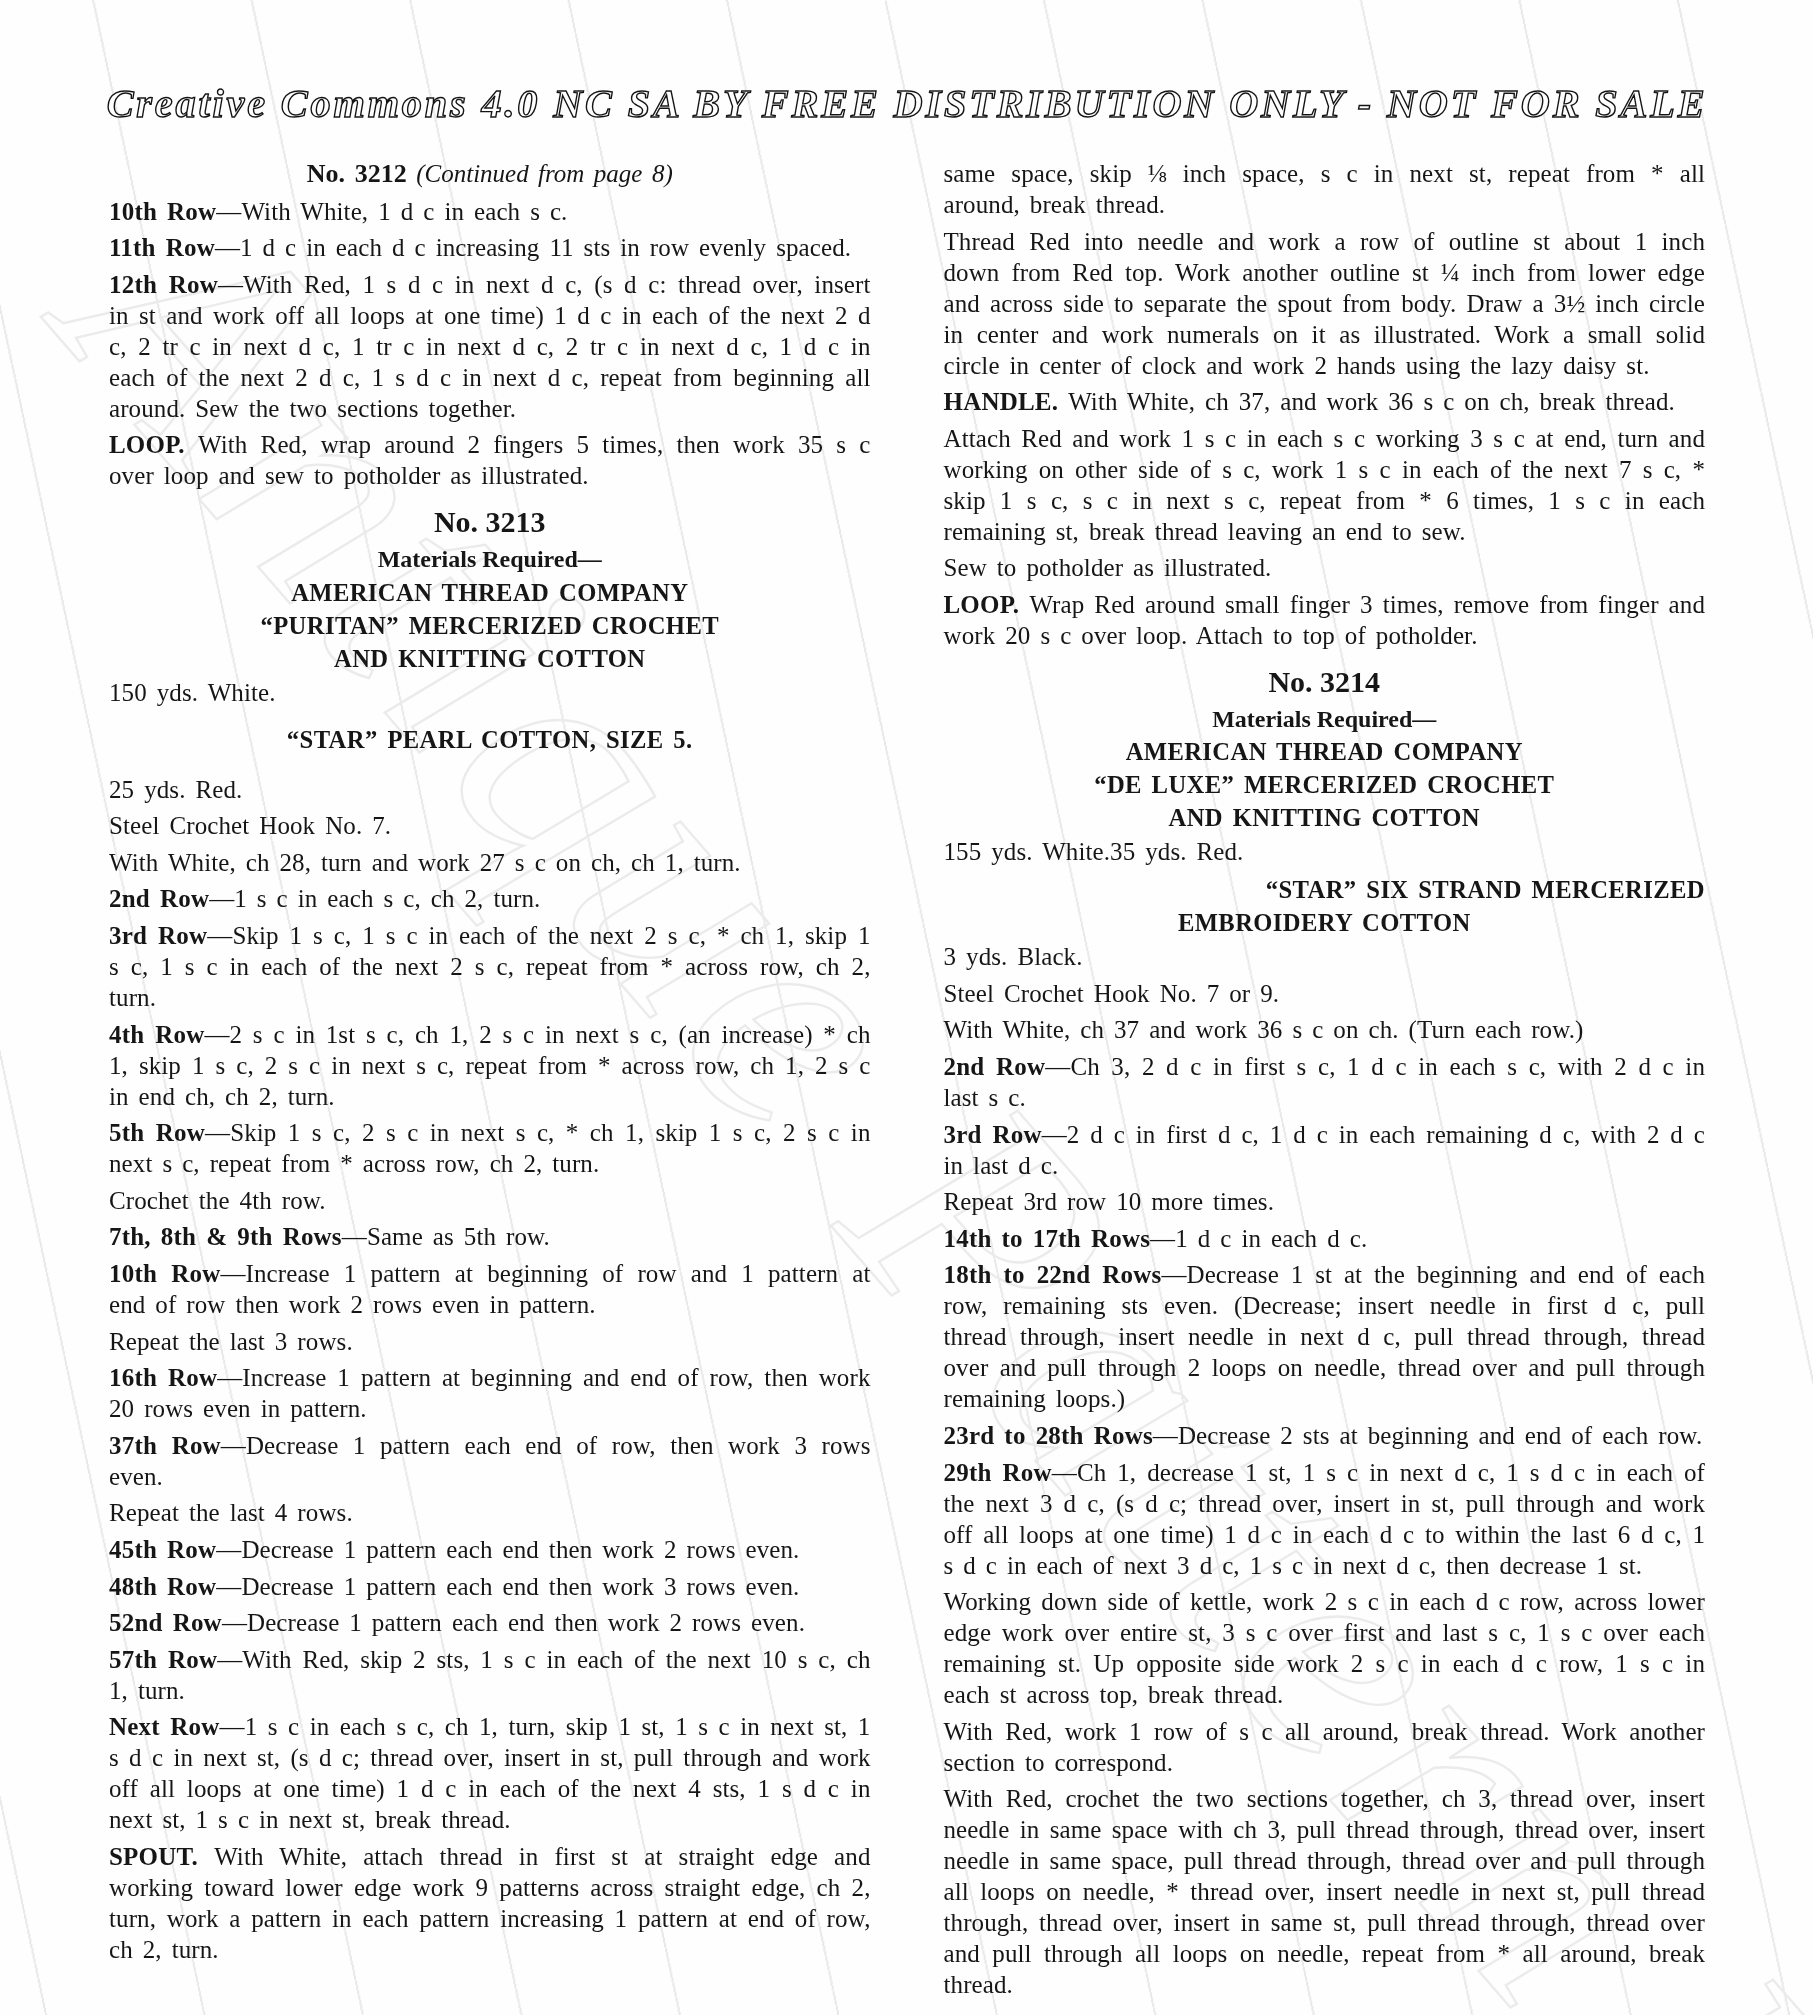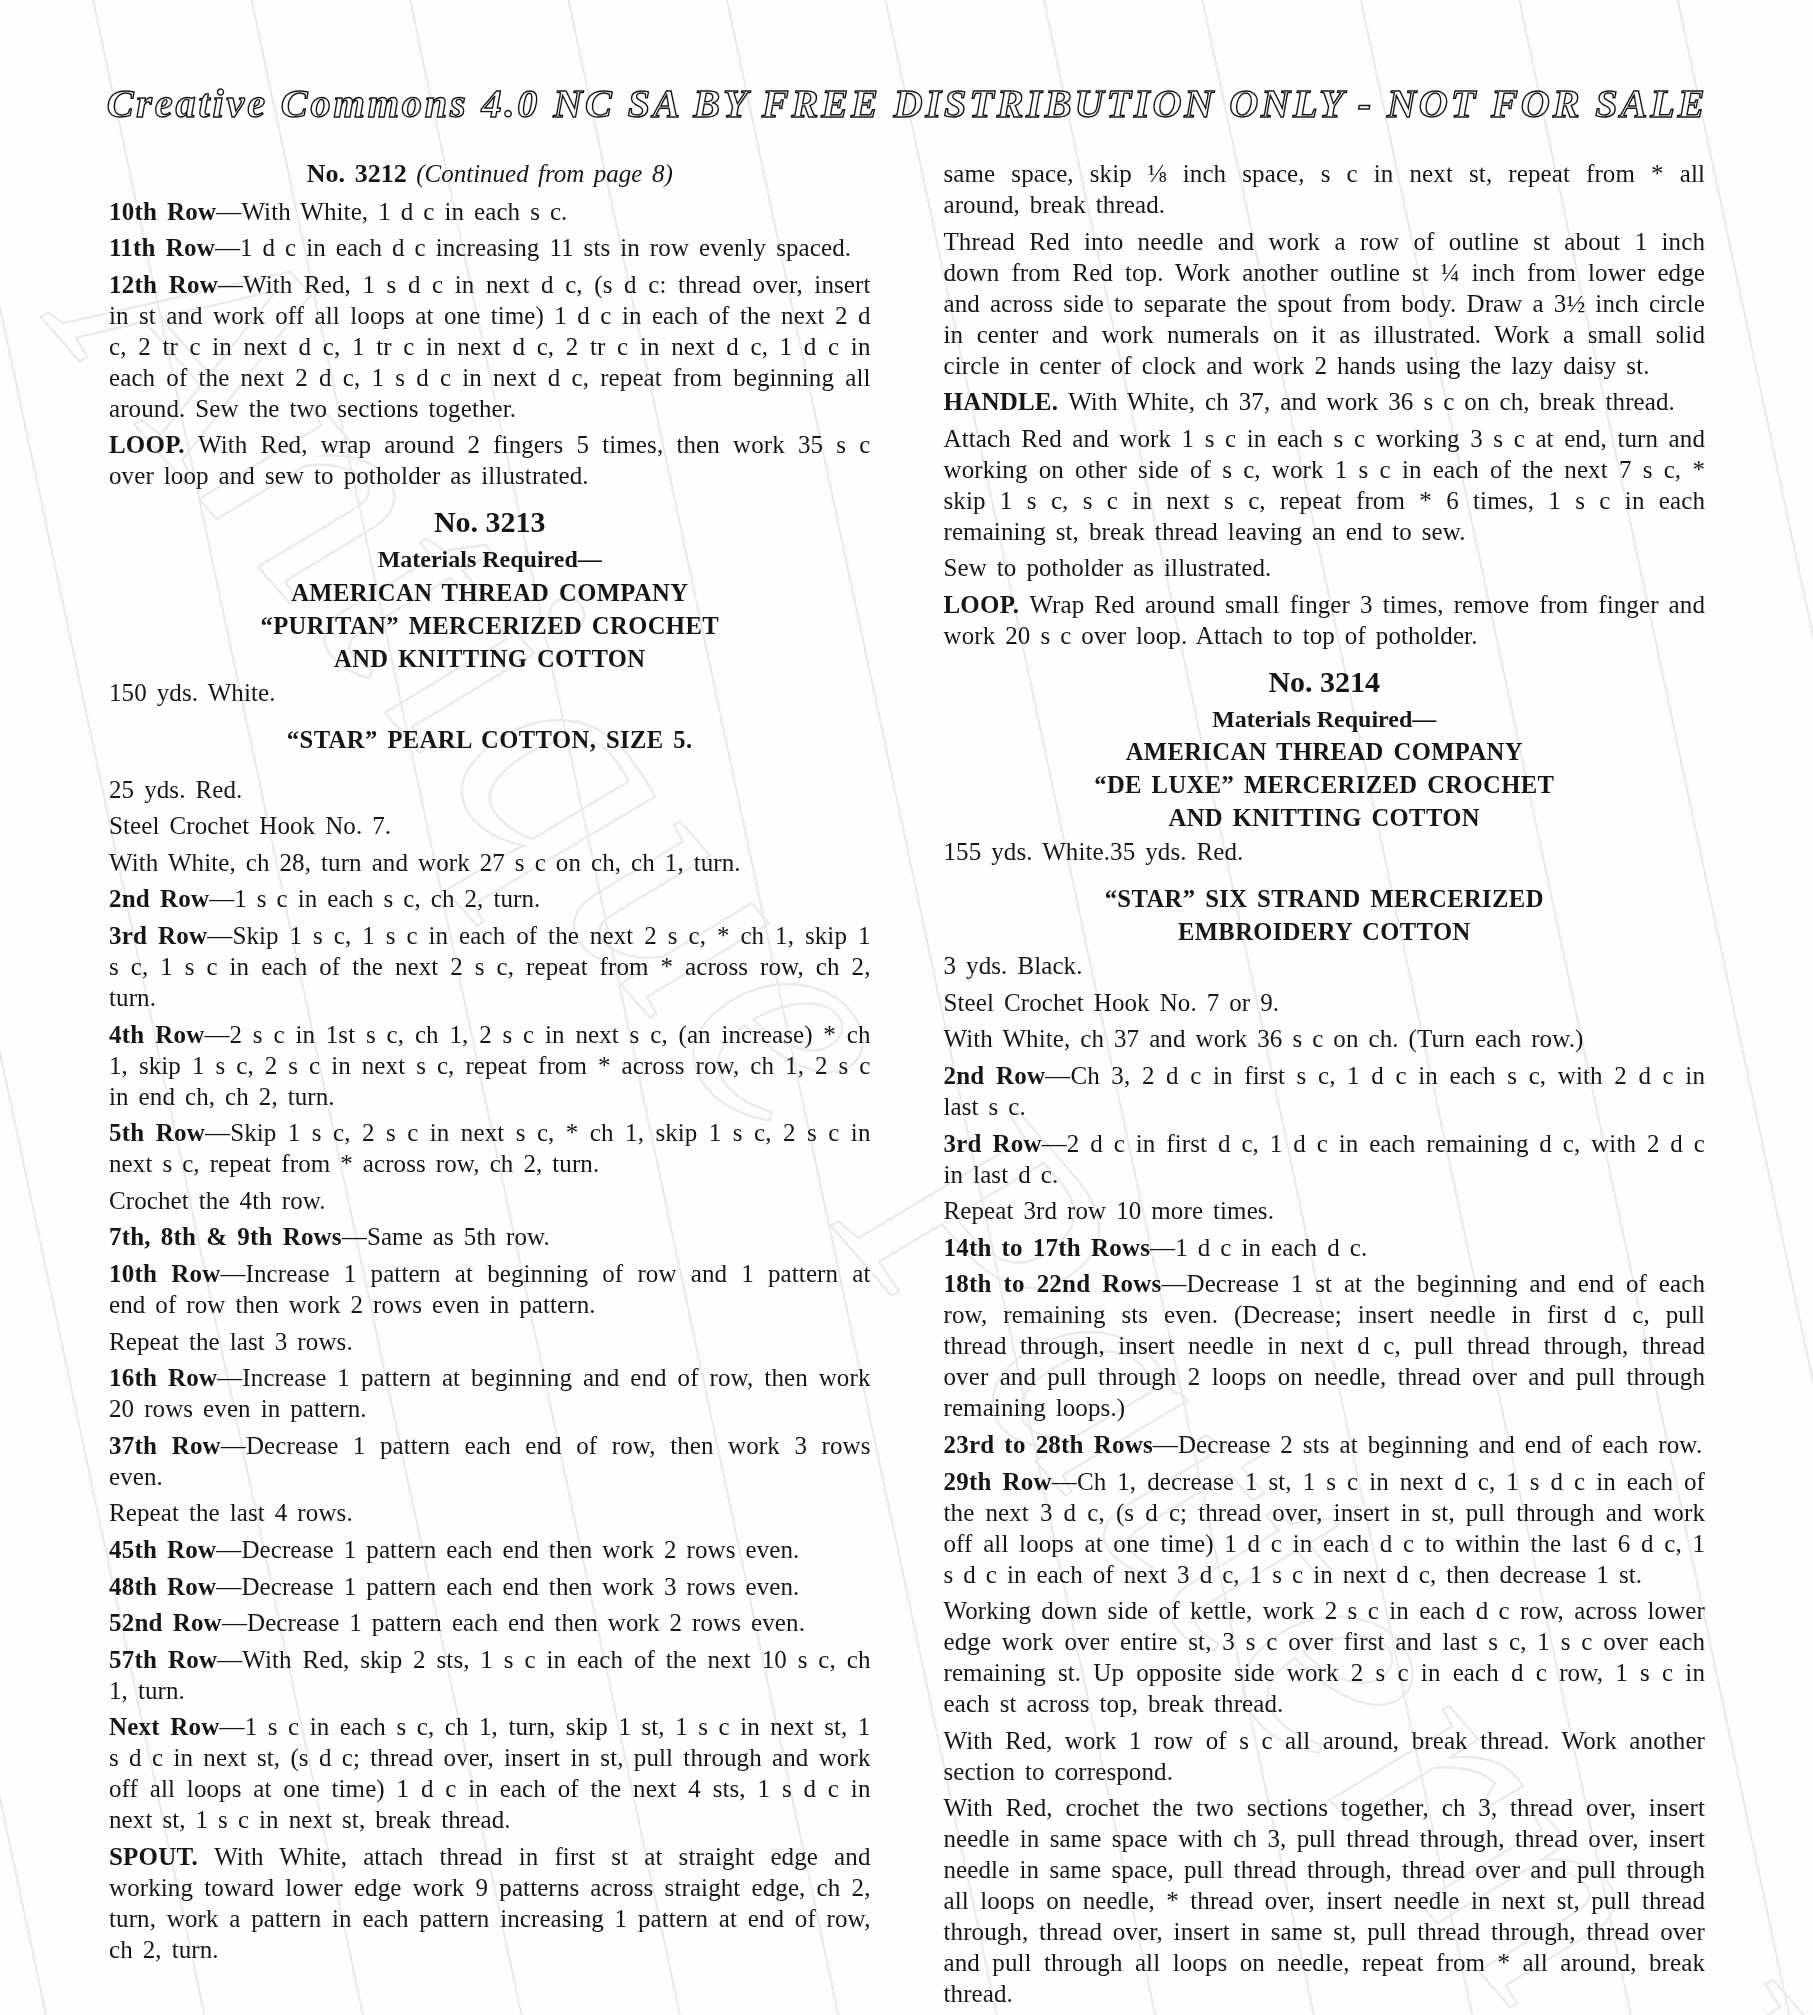--- a/index.html
+++ b/index.html
@@ -22,21 +22,21 @@
     margin:0 0 5.6px 0;font-size:25px;line-height:31px;
     text-align:justify;word-spacing:3.6px;letter-spacing:0.1px;
   }
   .b-p b{letter-spacing:0.2px;}
   .b-title{font-size:26px;line-height:32px;text-align:center;margin:0 0 5.6px 0;word-spacing:3.2px;}
   .b-title i{font-size:25px;}
   .b-h1{font-size:30px;line-height:34px;font-weight:bold;text-align:center;margin:13.7px 0 6.4px 0;}
   .b-h2{font-size:24px;line-height:29px;font-weight:bold;text-align:center;margin:0 0 3.2px 0;}
   .b-h3{font-size:24.6px;line-height:29px;font-weight:bold;text-align:center;margin:0 0 4px 0;letter-spacing:0.4px;word-spacing:3.2px;}
   .sp{margin-top:17.7px;margin-bottom:19.3px;}
-  .sp2{margin-top:17px;}
+  .sp2{margin-top:8px;text-align:right;}
   .duo-gap{}
 </style>
 </head>
 <body>
 
 <svg class="ghost-svg" width="1814" height="2539" viewBox="0 0 4500 6300" aria-hidden="true">
   <text transform="translate(130,820) rotate(49)" font-family="Liberation Serif, serif" font-style="italic" font-size="820" letter-spacing="24" fill="none" stroke="#ebebeb" stroke-width="6">Antique Pattern Library</text>
 </svg>
 
 <svg class="wm-svg wm-header" width="1814" height="105" viewBox="0 0 4500 260" aria-hidden="true">

